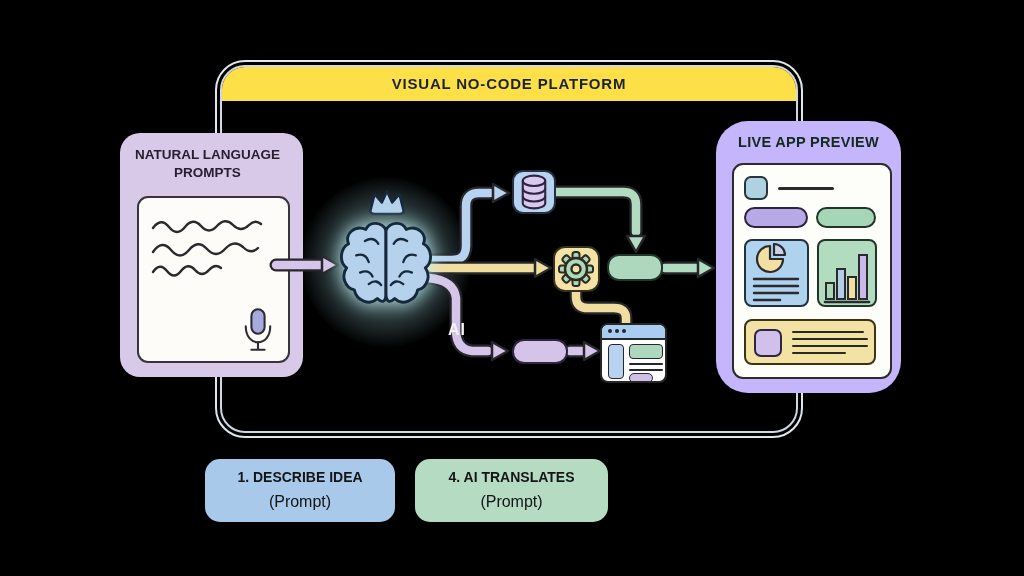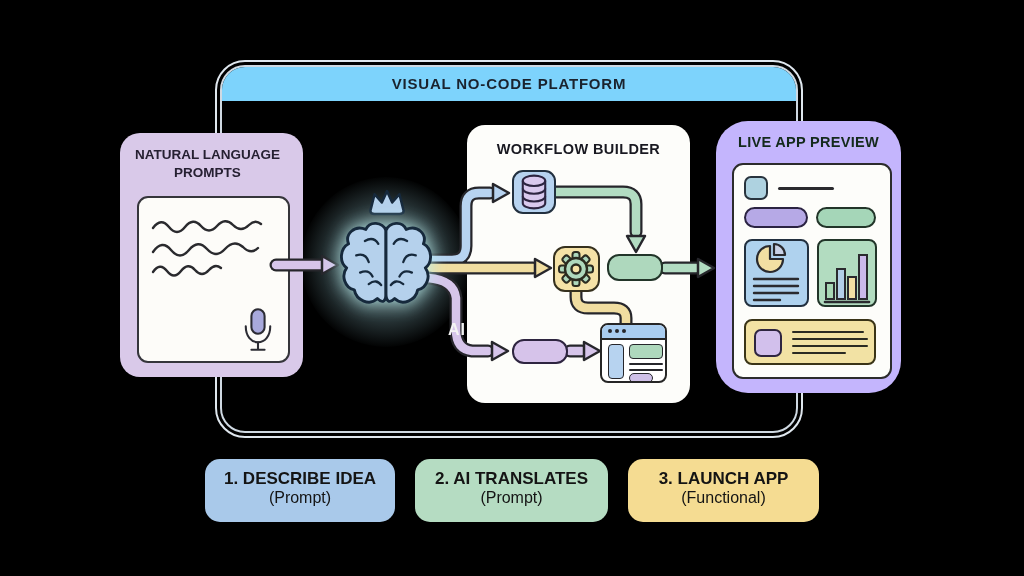--- a/index.html
+++ b/index.html
@@ -5,21 +5,21 @@
   html,body{margin:0;padding:0;background:#000;}
   .stage{position:relative;width:1024px;height:576px;background:#000;overflow:hidden;
          font-family:"Liberation Sans",sans-serif;}
   .abs{position:absolute;}
 
   
   .container{left:215px;top:60px;width:584px;height:374px;border:2px solid #dfe7ee;
              border-radius:30px;z-index:1;}
   .container-inner{position:absolute;inset:3px;border:2px solid #cfd9e2;border-radius:25px;
              overflow:hidden;}
-  .header-band{position:absolute;top:0;left:0;right:0;height:34px;background:#7dd3fc;}
+  .header-band{position:absolute;top:0;left:0;right:0;height:34px;background:#fde047;}
   .header-band span{display:block;text-align:center;line-height:34px;font-size:15px;
              font-weight:bold;letter-spacing:.8px;color:#1a232e;}
 
   
   .prompts-panel{left:120px;top:133px;width:183px;height:244px;background:#d9c9e9;
              border-radius:20px;z-index:2;}
   .prompts-title{position:absolute;top:13px;left:8px;right:16px;text-align:center;
              font-size:13.5px;font-weight:bold;line-height:1.3;color:#262032;}
   .prompt-card{position:absolute;left:17px;top:63px;width:149px;height:163px;background:#fdfcf9;
              border:2px solid #35353b;border-radius:11px;}
@@ -91,22 +91,22 @@
   
   .wires{left:0;top:0;width:1024px;height:576px;z-index:3;pointer-events:none;}
   .tube-o{fill:none;stroke:#26262b;stroke-width:13;stroke-linecap:round;stroke-linejoin:round;}
   .tube-f{fill:none;stroke-width:8.5;stroke-linecap:round;stroke-linejoin:round;}
   .head{stroke:#26262b;stroke-width:2.5;stroke-linejoin:round;}
   .c-purple{stroke:#d6c5ea;} .c-blue{stroke:#b7d3f0;} .c-yellow{stroke:#f0dda0;} .c-green{stroke:#b2dcc2;}
   .f-purple{fill:#d6c5ea;} .f-blue{fill:#b7d3f0;} .f-yellow{fill:#f0dda0;} .f-green{fill:#b2dcc2;}
 
   
   .step{top:459px;height:63px;border-radius:15px;z-index:2;text-align:center;color:#141414;}
-  .step .t{font-size:17px;font-weight:bold;margin-top:10px;}
-  .step .s{font-size:16px;margin-top:0;}
+  .step .t{font-size:14px;font-weight:bold;margin-top:10px;}
+  .step .s{font-size:16px;margin-top:8px;}
   .step1{left:205px;width:190px;background:#a9c9ea;}
   .step2{left:415px;width:193px;background:#b5dcc2;}
   .step3{left:628px;width:191px;background:#f5dc92;}
 </style>
 </head>
 <body>
 
 <div class="stage">
 
   <div class="abs container">
@@ -186,23 +186,20 @@
           <path d="M81,40 q-10,-3 -13,7"></path>
         <path d="M77,58 q-9,-4 -13,4"></path>
           <path d="M68,70 q-8,-6 -13,1"></path>
       </g>
     </g>
   </svg>
   <div class="abs ai-label">
     <div class="l1">AI</div>
   </div>
 
-  <div class="abs workflow-panel">
-    <div class="workflow-title">WORKFLOW BUILDER</div>
-  </div>
   <div class="abs node db-box">
     <svg width="34" height="38" viewBox="0 0 36 44" style="margin:1px 0 0 3px;">
       <g stroke="#2c2440" stroke-width="2.4" fill="#d9c9ee">
         <path d="M5,9 L5,35 A13,6 0 0 0 31,35 L31,9"></path>
         <path d="M5,18 A13,6 0 0 0 31,18" fill="none"></path>
         <path d="M5,27 A13,6 0 0 0 31,27" fill="none"></path>
         <ellipse cx="18" cy="9" rx="13" ry="6"></ellipse>
       </g>
     </svg>
   </div>
@@ -271,21 +268,17 @@
         <div class="yline" style="top:31px;width:54px"></div>
       </div>
     </div>
   </div>
 
   <div class="abs step step1">
     <div class="t">1. DESCRIBE IDEA</div>
     <div class="s">(Prompt)</div>
   </div>
   <div class="abs step step2">
-    <div class="t">2. AI TRANSLATES</div>
+    <div class="t">4. AI TRANSLATES</div>
     <div class="s">(Prompt)</div>
   </div>
-  <div class="abs step step3">
-    <div class="t">3. LAUNCH APP</div>
-    <div class="s">(Functional)</div>
-  </div>
 
 </div>
 
 </body></html>

